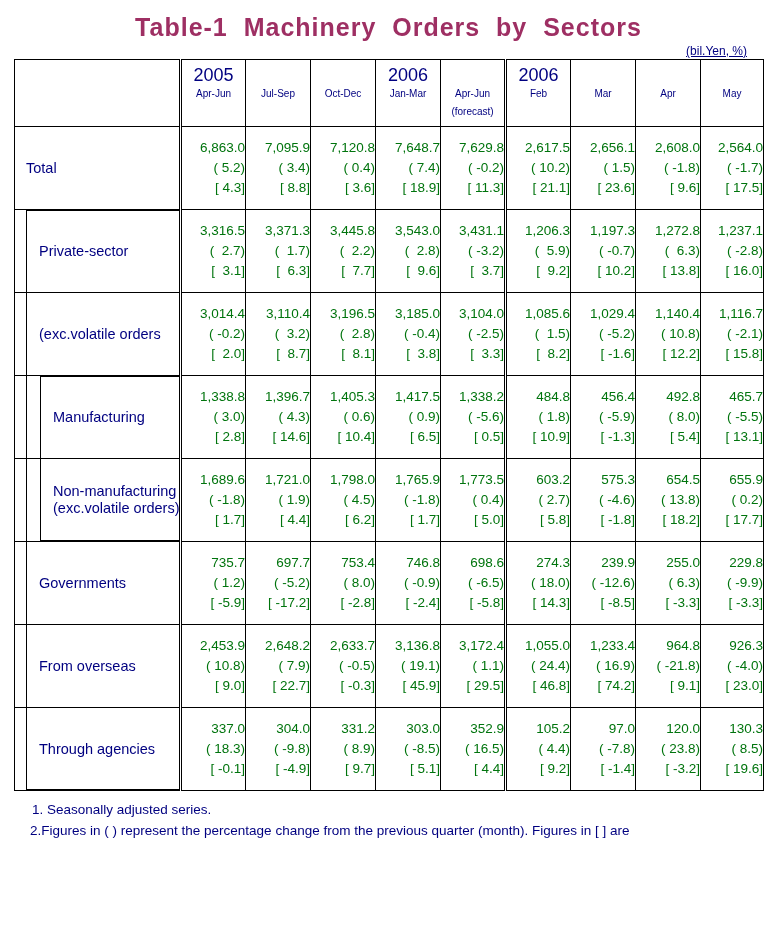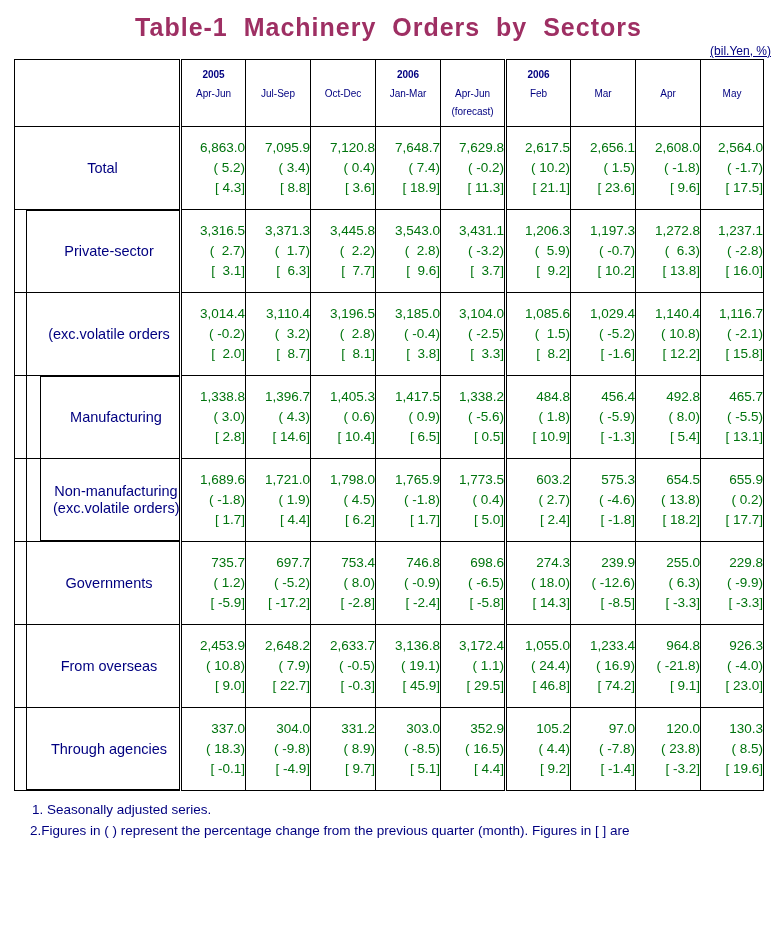--- a/index.html
+++ b/index.html
@@ -31,21 +31,21 @@
     padding-top: 13px;
     padding-bottom: 2px;
     white-space: pre;
     font-family: "Liberation Sans", sans-serif;
   }
 
   .unit-line {
     text-align: right;
     color: #000080;
     font-size: 12px;
-    padding-right: 6px;
+    padding-right: 30px;
     padding-bottom: 1px;
     text-decoration: underline;
   }
   .unit-line span { text-decoration: underline; }
 
   
   .tbl-wrap {
     padding: 0 14px 0 14px;
   }
 
@@ -67,24 +67,23 @@
   .hd {
     color: #000080;
     font-size: 13.5px;
     text-align: center;
     height: 66px;
     line-height: 1.35;
     position: relative;
   }
   .hd .yr {
     display: block;
-    font-size: 10px;
+    font-size: 18px;
     height: 18px;
     line-height: 18px;
-    font-weight: bold;
   }
   .hd .pd {
     display: block;
     font-size: 10px;
     height: 20px;
     line-height: 20px;
   }
   .hd .fc {
     display: block;
     font-size: 10px;
@@ -118,21 +117,21 @@
   
   .lblbox { position: relative; height: 100%; }
   .ltext { display: block; }
   .ltext2 { display: block; line-height: 1.25; }
 
   .lvl0 { padding-left: 11px; }
   .lvl1 { padding-left: 24px; }
   .lvl2 { padding-left: 38px; }
 
   
-  td.labcell { position: relative; text-align: center; }
+  td.labcell { position: relative; }
   .indent-border-1 {
     position: absolute;
     left: 11px; top: 0; bottom: 0; right: 0;
     border-left: 1px solid #000;
     pointer-events: none;
   }
   .indent-border-2 {
     position: absolute;
     left: 25px; top: 0; bottom: 0; right: 0;
     border-left: 1px solid #000;
@@ -301,21 +300,21 @@
             <td class="dc"><span class="v">492.8</span><span class="v">( 8.0)</span><span class="v">[ 5.4]</span></td>
             <td class="dc"><span class="v">465.7</span><span class="v">( -5.5)</span><span class="v">[ 13.1]</span></td>
           </tr>
           <tr class="datarow">
             <td class="labcell lab"><div class="lblbox lvl2" style="display: flex; flex-direction: column; justify-content: center; height: 82px; box-sizing: border-box;"><span class="ltext">Non-manufacturing</span><span class="ltext2">(exc.volatile orders)</span></div><div class="indent-border-1"></div><div class="indent-border-2"></div><div class="cap-bot-2"></div></td>
             <td class="dc sep-left"><span class="v">1,689.6</span><span class="v">( -1.8)</span><span class="v">[ 1.7]</span></td>
             <td class="dc"><span class="v">1,721.0</span><span class="v">( 1.9)</span><span class="v">[ 4.4]</span></td>
             <td class="dc"><span class="v">1,798.0</span><span class="v">( 4.5)</span><span class="v">[ 6.2]</span></td>
             <td class="dc"><span class="v">1,765.9</span><span class="v">( -1.8)</span><span class="v">[ 1.7]</span></td>
             <td class="dc"><span class="v">1,773.5</span><span class="v">( 0.4)</span><span class="v">[ 5.0]</span></td>
-            <td class="dc sep-left"><span class="v">603.2</span><span class="v">( 2.7)</span><span class="v">[ 2.4]</span></td>
+            <td class="dc sep-left"><span class="v">603.2</span><span class="v">( 2.7)</span><span class="v">[ 5.8]</span></td>
             <td class="dc"><span class="v">575.3</span><span class="v">( -4.6)</span><span class="v">[ -1.8]</span></td>
             <td class="dc"><span class="v">654.5</span><span class="v">( 13.8)</span><span class="v">[ 18.2]</span></td>
             <td class="dc"><span class="v">655.9</span><span class="v">( 0.2)</span><span class="v">[ 17.7]</span></td>
           </tr>
           <tr class="datarow">
             <td class="labcell lab"><div class="lblbox lvl1" style="display: flex; flex-direction: column; justify-content: center; height: 82px; box-sizing: border-box;"><span class="ltext">Governments</span></div><div class="indent-border-1"></div></td>
             <td class="dc sep-left"><span class="v">735.7</span><span class="v">( 1.2)</span><span class="v">[ -5.9]</span></td>
             <td class="dc"><span class="v">697.7</span><span class="v">( -5.2)</span><span class="v">[ -17.2]</span></td>
             <td class="dc"><span class="v">753.4</span><span class="v">( 8.0)</span><span class="v">[ -2.8]</span></td>
             <td class="dc"><span class="v">746.8</span><span class="v">( -0.9)</span><span class="v">[ -2.4]</span></td>

